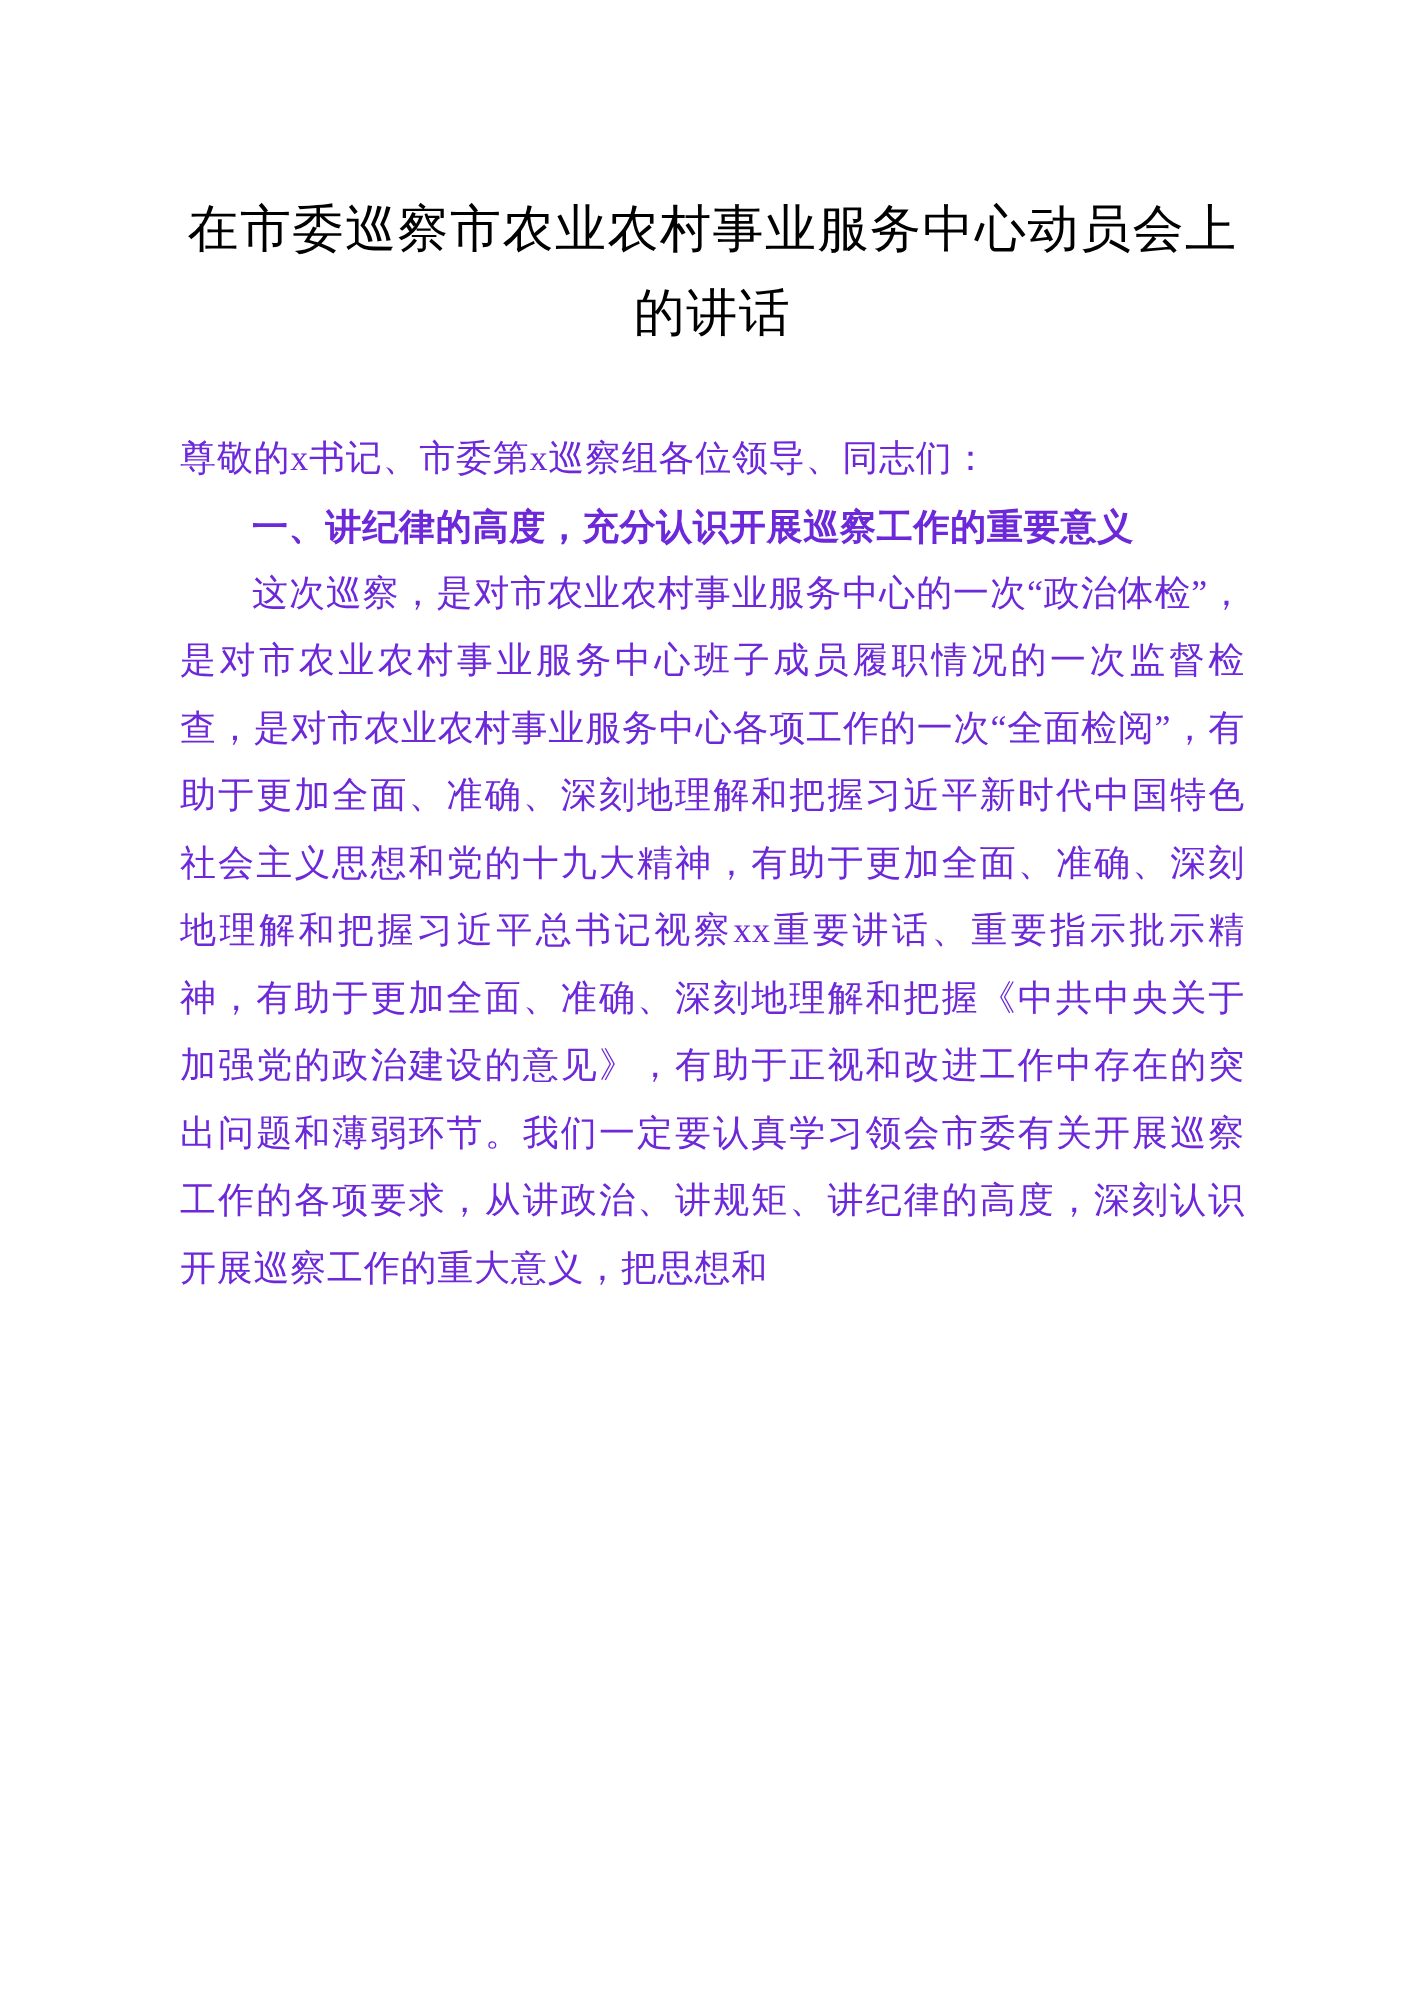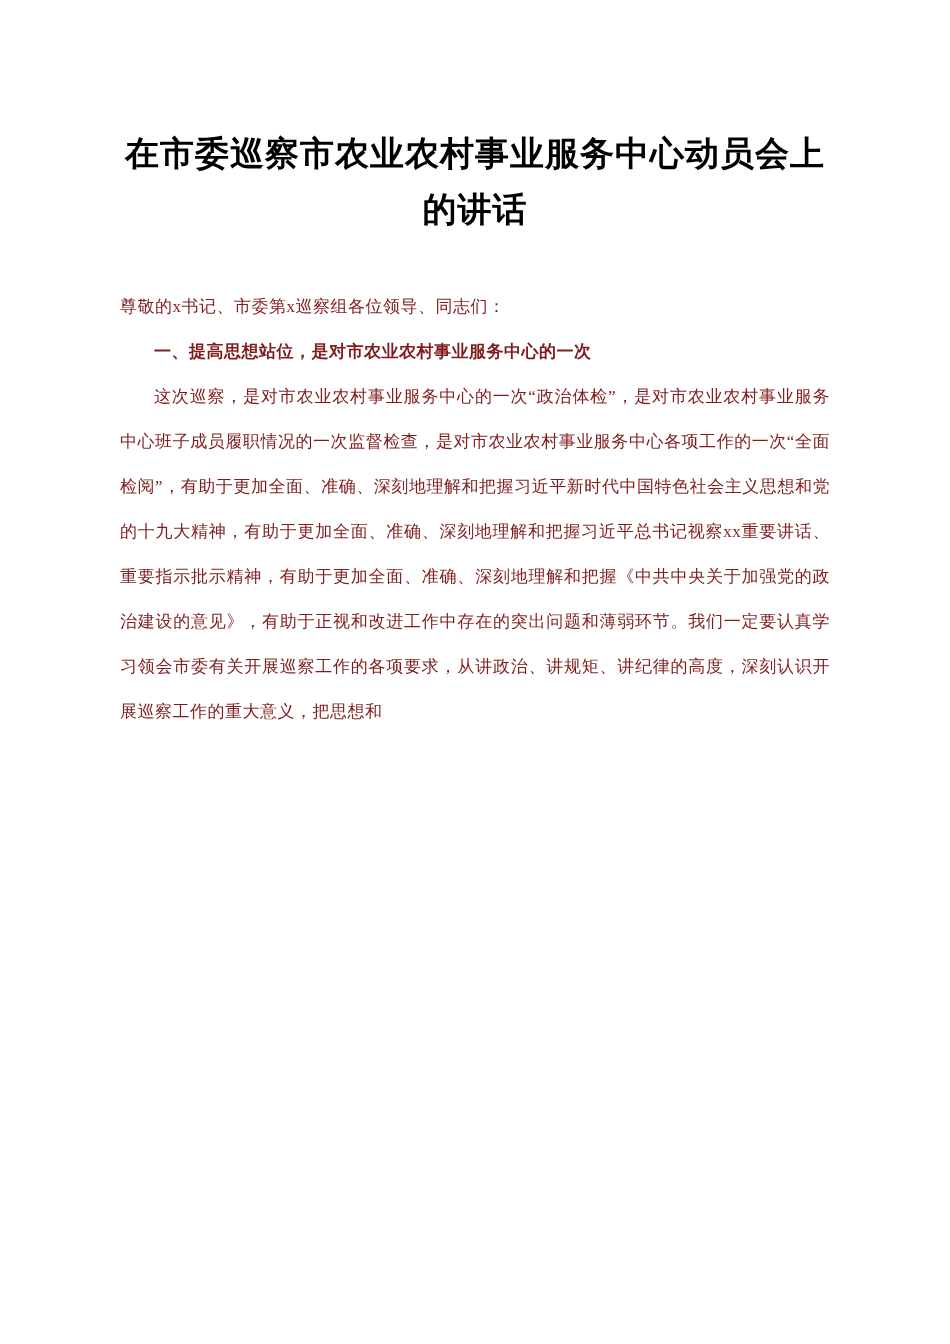--- a/index.html
+++ b/index.html
@@ -15,37 +15,37 @@
     height: 1344px;
     margin: 0 auto;
     background: #ffffff;
     color: #000000;
     padding: 126px 120px 0 120px;
     overflow: hidden;
   }
   .doc-title {
     font-family: "Liberation Serif", "DejaVu Serif", serif;
     font-size: 34px;
-    font-weight: bold;
+    font-weight: normal;
     line-height: 56px;
     letter-spacing: 1px;
     text-align: center;
     color: #000000;
     margin-bottom: 46px;
   }
   .doc-body {
     width: 100%;
   }
   .para {
-    font-size: 17px;
+    font-size: 24px;
     line-height: 45px;
     letter-spacing: 0.5px;
     text-align: justify;
     text-justify: inter-ideograph;
-    color: #7f1d1d;
+    color: #6d28d9;
     word-break: break-all;
   }
   .para.greeting {
     text-indent: 0;
   }
   .para.body {
     text-indent: 2em;
   }
   .para.heading {
     text-indent: 2em;
@@ -54,16 +54,16 @@
     letter-spacing: 0.5px;
   }
 </style>
 </head>
 <body>
 
 <div class="page">
   <h1 class="doc-title">在市委巡察市农业农村事业服务中心动员会上的讲话</h1>
   <div class="doc-body">
       <p class="para greeting">尊敬的x书记、市委第x巡察组各位领导、同志们：</p>
-      <p class="para heading">一、提高思想站位，是对市农业农村事业服务中心的一次</p>
+      <p class="para heading">一、讲纪律的高度，充分认识开展巡察工作的重要意义</p>
       <p class="para body">这次巡察，是对市农业农村事业服务中心的一次“政治体检”，是对市农业农村事业服务中心班子成员履职情况的一次监督检查，是对市农业农村事业服务中心各项工作的一次“全面检阅”，有助于更加全面、准确、深刻地理解和把握习近平新时代中国特色社会主义思想和党的十九大精神，有助于更加全面、准确、深刻地理解和把握习近平总书记视察xx重要讲话、重要指示批示精神，有助于更加全面、准确、深刻地理解和把握《中共中央关于加强党的政治建设的意见》，有助于正视和改进工作中存在的突出问题和薄弱环节。我们一定要认真学习领会市委有关开展巡察工作的各项要求，从讲政治、讲规矩、讲纪律的高度，深刻认识开展巡察工作的重大意义，把思想和</p>
     </div>
 </div>
 
 </body></html>

